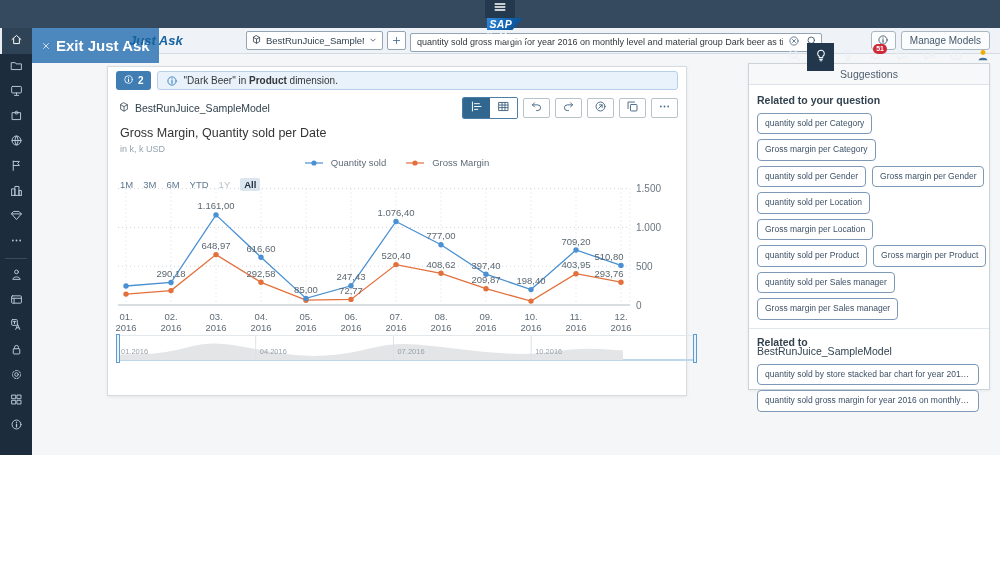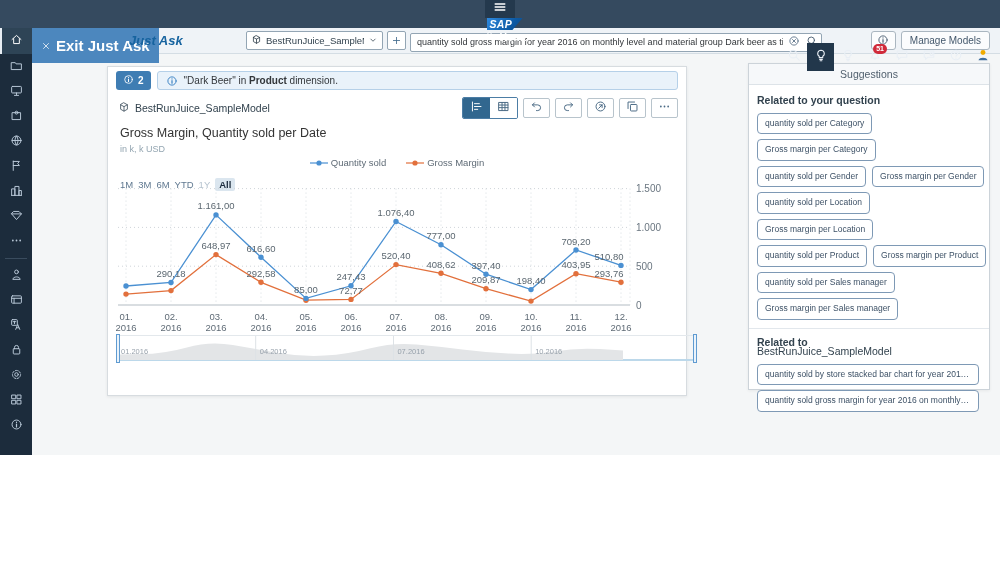--- a/index.html
+++ b/index.html
@@ -46,22 +46,22 @@
   .model-row { position: absolute; top: 30px; left: 10px; right: 8px; height: 22px; display: flex; align-items: center; color: #4a5a66; }
   .model-name { font-size: 10.5px; color: #32424e; margin-left: 5px; }
   .toolbar { margin-left: auto; display: flex; gap: 5px; align-items: center; }
   .tb-seg { display: flex; border: 1px solid #4c7da5; border-radius: 2px; overflow: hidden; }
   .tb-seg .tb-btn { border: none; border-radius: 0; }
   .tb-btn { width: 27px; height: 20px; background: #fff; border: 1px solid #b8c4cc; border-radius: 2px; display: flex; align-items: center; justify-content: center; color: #4a6a85; cursor: pointer; }
   .tb-btn.selected { background: #31678f; color: #fff; }
   .chart-title { position: absolute; top: 59px; left: 12px; font-size: 12.5px; color: #333; }
   .chart-sub { position: absolute; top: 77px; left: 12px; font-size: 9px; color: #93a5b1; }
   .legend { position: absolute; top: 90px; left: 0; right: 0; display: flex; justify-content: center; gap: 20px; font-size: 9.5px; color: #5f6b76; }
-  .legend-item { display: flex; align-items: center; gap: 3px; cursor: pointer; }
-  .timerange { position: absolute; top: 111px; left: 12px; display: flex; gap: 5px; font-size: 9.5px; color: #5f7890; align-items: center; }
+  .legend-item { display: flex; align-items: center; gap: 8px; cursor: pointer; }
+  .timerange { position: absolute; top: 111px; left: 12px; display: flex; gap: 10px; font-size: 9.5px; color: #5f7890; align-items: center; }
   .tr { cursor: pointer; }
   .tr.disabled { color: #b6c3cf; cursor: default; }
   .tr.active { color: #1d2d3e; font-weight: bold; background: #dbe6ef; padding: 1px 4px; border-radius: 2px; }
   .chart-svg-wrap { position: absolute; top: 117px; left: 6px; }
   .navigator { position: absolute; top: 268px; left: 10px; width: 577px; height: 26px; border-top: 1px solid #e3e8ec; border-bottom: 2px solid #bcd8ea; }
   .nav-handle { position: absolute; top: -2px; width: 4px; height: 29px; background: #eaf3fb; border: 1px solid #5f9bd1; z-index: 2; cursor: ew-resize; }
   .nav-handle.left { left: -2px; } .nav-handle.right { right: -2px; }
 
   
   .sugg { position: absolute; left: 748px; top: 63px; width: 242px; height: 327px; background: #fff; border: 1px solid #ccd3d9; box-shadow: 0 1px 3px rgba(0,0,0,.06); z-index: 5; }

